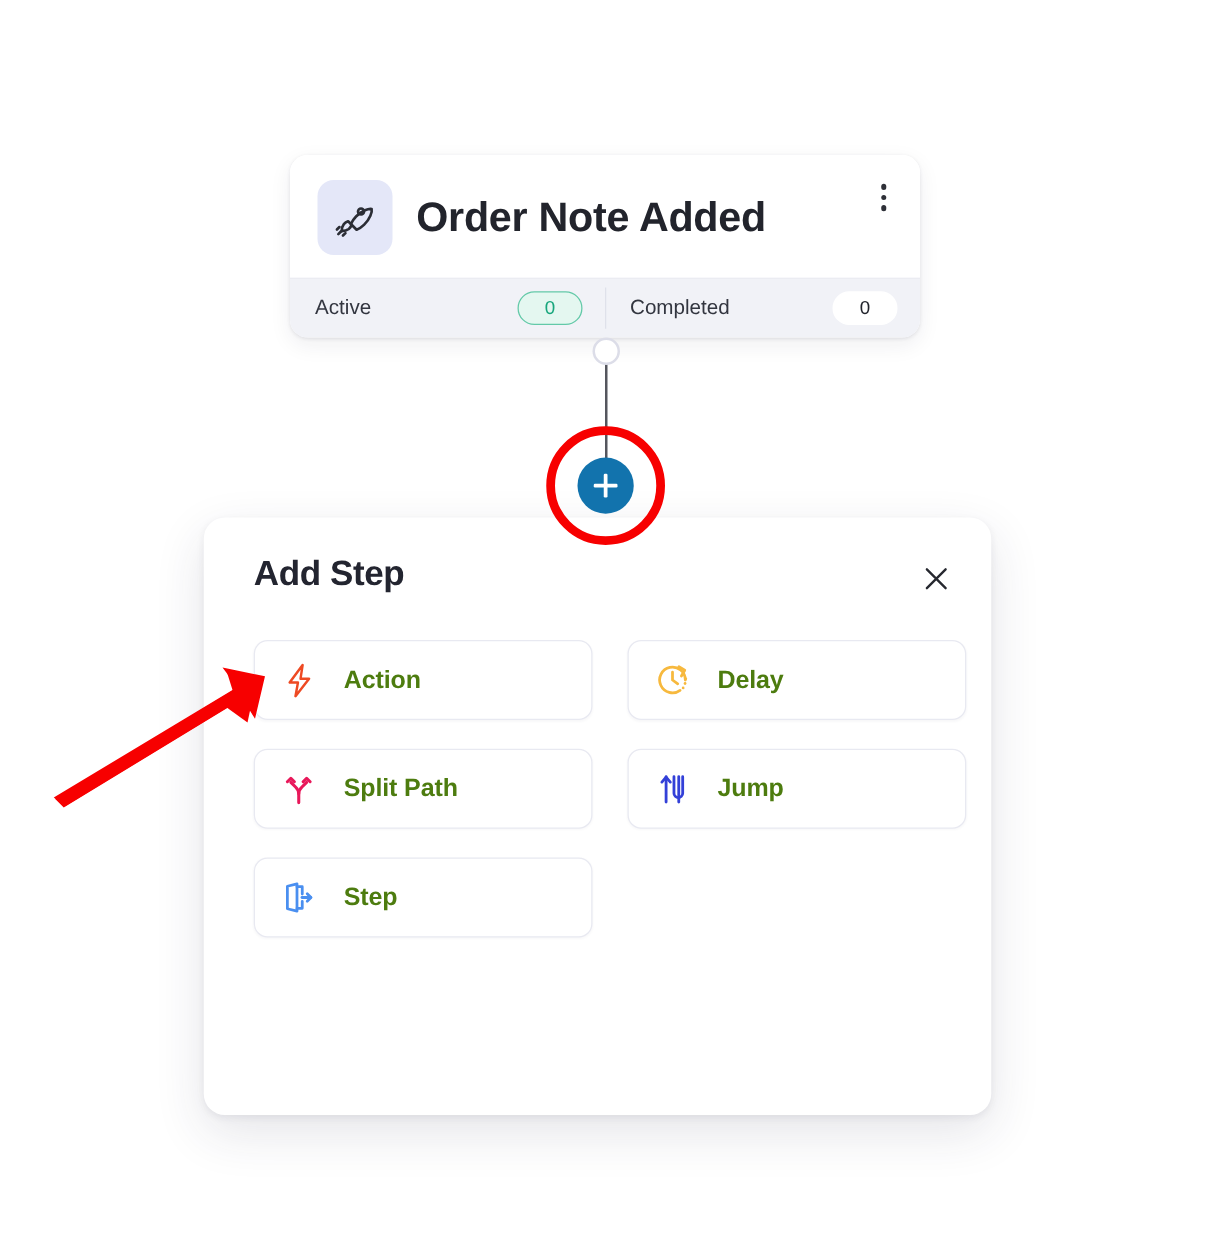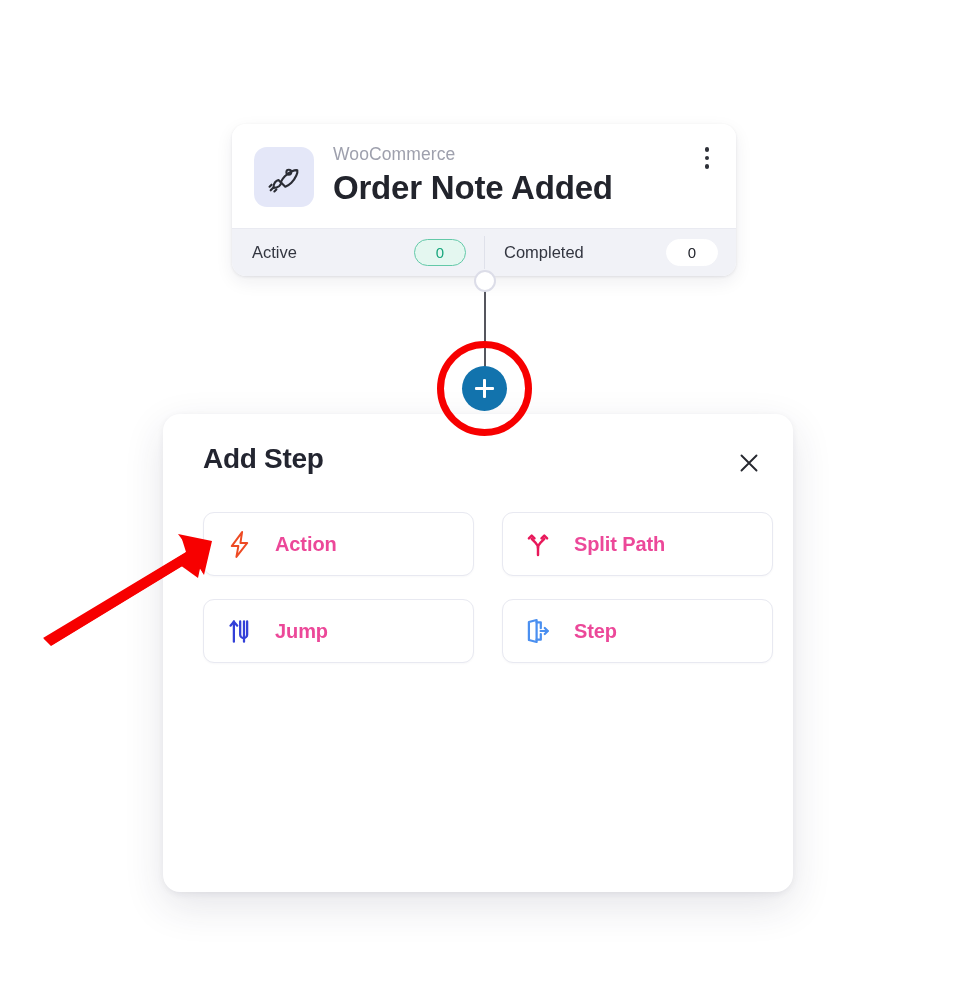--- a/index.html
+++ b/index.html
@@ -272,21 +272,21 @@
     height: 30px;
     min-width: 30px;
     display: flex;
     align-items: center;
     justify-content: center;
   }
   .step-option .opt-label {
     margin-left: 21px;
     font-size: 20px;
     font-weight: 700;
-    color: #ec4899;
+    color: #4d7c0f;
     letter-spacing: -.1px;
   }
 
   
   #annotation-arrow {
     position: absolute;
     left: 40px;
     top: 508px;
     width: 200px;
     height: 145px;
@@ -305,21 +305,20 @@
       <div class="app-icon-box">
         <svg width="34" height="34" viewBox="0 0 24 24" fill="none" stroke="#2b2d35" stroke-width="1.5" stroke-linecap="round" stroke-linejoin="round">
           <path d="M12.6 11.4c3.3-3.3 7.2-4.6 8.8-4.2.4 1.6-.9 5.5-4.2 8.8-1.3 1.3-2.9 2.3-4.3 2.9l-3.2-3.2c.6-1.4 1.6-3 2.9-4.3z"></path>
           <circle cx="15.4" cy="8.6" r="1.7"></circle>
           <path d="M9.7 15.7l-1.6-1.6c-.9.3-1.8.9-2.4 1.6-.8 1-1.2 2.6-1.2 4 1.4 0 3-.4 4-1.2.7-.6 1.3-1.5 1.6-2.4z"></path>
           <path d="M4.2 19.8l-1.6 1.6M6.6 20.8l-1.4 1.4M3.2 17.4l-1.4 1.4"></path>
         </svg>
       </div>
 
       <div class="card-text">
-        <div class="card-app-name">WooCommerce</div>
         <div class="card-title">Order Note Added</div>
       </div>
 
       <div id="card-menu-button">
         <i></i>
         <i></i>
         <i></i>
       </div>
     </div>
 
@@ -361,20 +360,34 @@
 
       <div class="step-option">
         <span class="opt-icon">
           <svg width="25" height="29" viewBox="0 0 24 28" fill="none" stroke="#ee4a23" stroke-width="1.9" stroke-linejoin="round" stroke-linecap="round">
             <path d="M14.5 2 4.5 15.5h6.4L9 26 19.5 12.5h-6.6z"></path>
           </svg>
         </span>
         <span class="opt-label">Action</span>
       </div>
 
+      <div class="step-option">
+        <span class="opt-icon">
+          <svg width="28" height="28" viewBox="0 0 24 24" fill="none" stroke="#f7b93e" stroke-width="1.9" stroke-linecap="round" stroke-linejoin="round">
+            <path d="M20.8 12a8.8 8.8 0 1 0-3.6 7.1"></path>
+            <path d="M20.8 12V7.5M20.8 12l-3.4-2.4" opacity="0"></path>
+            <path d="M16.4 2.9l4 2.4-2.3 4"></path>
+            <path d="M12 6.6V12l3.6 2.6"></path>
+            <circle cx="20.6" cy="14.4" r=".95" fill="#f7b93e" stroke="none"></circle>
+            <circle cx="19.3" cy="17.4" r=".95" fill="#f7b93e" stroke="none"></circle>
+            <circle cx="21.1" cy="11.2" r=".95" fill="#f7b93e" stroke="none"></circle>
+          </svg>
+        </span>
+        <span class="opt-label">Delay</span>
+      </div>
 
 
       <div class="step-option">
         <span class="opt-icon">
           <svg width="28" height="28" viewBox="0 0 24 24" fill="none" stroke="#e8185a" stroke-width="2.1" stroke-linecap="round" stroke-linejoin="round">
             <path d="M12 21.5v-6.1c0-2.2-1-3.4-2.2-4.6L6.6 7.6"></path>
             <path d="M12 15.4c0-2.2 1-3.4 2.2-4.6l3.2-3.2"></path>
             <path d="M6.4 3.1v4.7h4.7" transform="rotate(-45 6.9 5.5)" opacity="0"></path>
             <path d="M4.2 7.2 6.6 4.8 9 7.2"></path>
             <path d="M15 7.2l2.4-2.4L19.8 7.2"></path>

